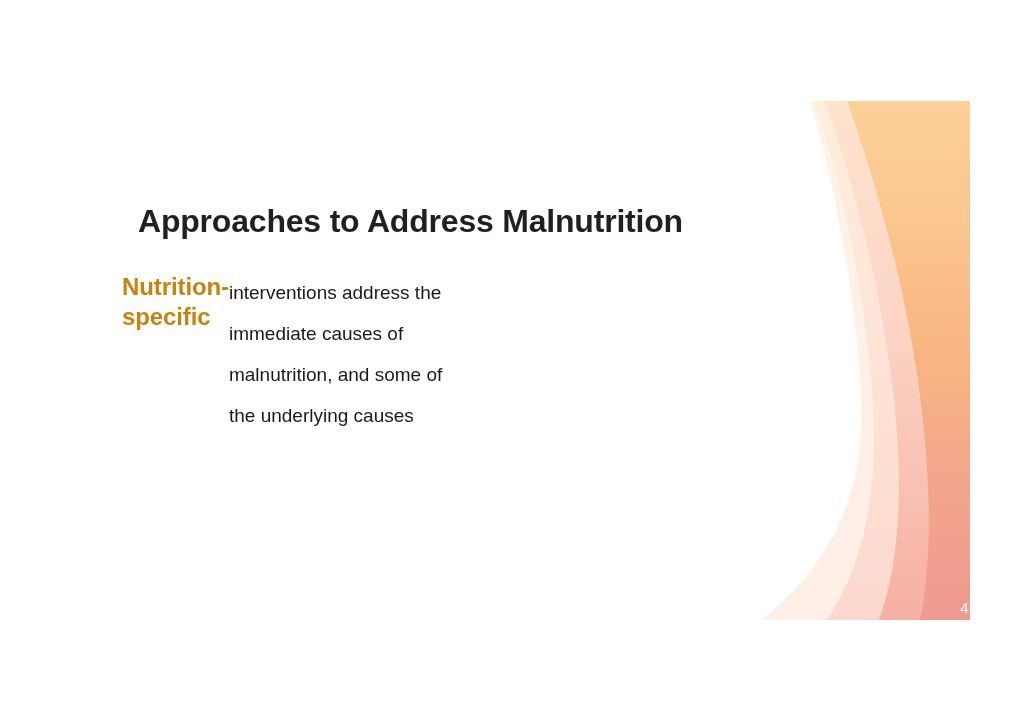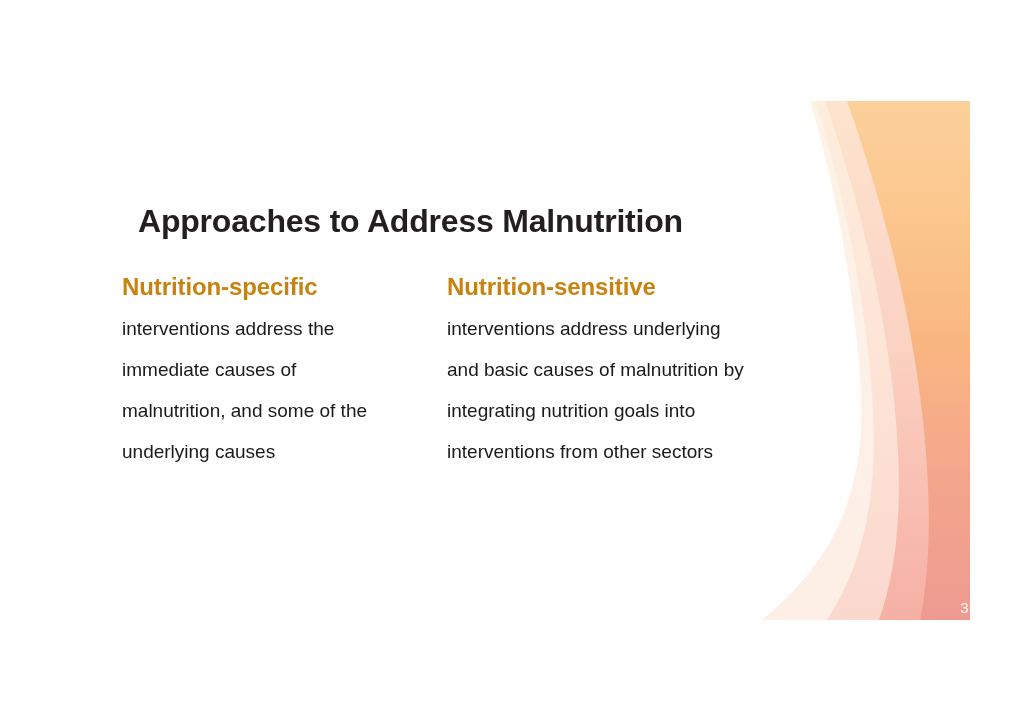--- a/index.html
+++ b/index.html
@@ -67,21 +67,21 @@
     position: absolute;
     left: 122px;
     top: 272px;
     width: 700px;
     display: flex;
     flex-direction: row;
     align-items: flex-start;
   }
   .column {
     display: flex;
-    flex-direction: column;
+    flex-direction: row;
   }
   .column.col-left  { width: 325px; }
   .column.col-right { width: 330px; }
 
   .column-heading {
     margin: 0 0 6px 0;
     font-size: 24px;
     font-weight: bold;
     color: #c8820f;
     line-height: 30px;
@@ -132,31 +132,27 @@
       <path fill="url(#gradCream)" d="M 55,0 C 78,78 96,170 104,262 C 112,352 104,440 7,519 L 215,519 L 215,0 Z"></path>
 
       <path fill="url(#gradBlush)" d="M 60,0 C 86,82 106,176 115,268 C 124,358 120,446 72,519 L 215,519 L 215,0 Z"></path>
 
       <path fill="url(#gradPink)" d="M 70,0 C 100,86 124,182 136,274 C 148,366 148,452 124,519 L 215,519 L 215,0 Z"></path>
 
       <path fill="url(#gradMain)" d="M 92,0 C 124,90 150,188 163,280 C 176,372 178,456 165,519 L 215,519 L 215,0 Z"></path>
     </svg>
   </div>
 
-  <div class="slide-number">30</div>
+  <div class="slide-number">40</div>
 
   <h1 class="slide-title">Approaches to Address Malnutrition</h1>
 
   <div class="columns">
 
     <div class="column col-left">
       <div class="column-heading">Nutrition-specific</div>
       <p class="column-body">interventions address the immediate causes of malnutrition, and some of the underlying causes</p>
     </div>
 
-    <div class="column col-right">
-      <div class="column-heading">Nutrition-sensitive</div>
-      <p class="column-body">interventions address underlying and basic causes of malnutrition by integrating nutrition goals into interventions from other sectors</p>
-    </div>
 
   </div>
 
 </div>
 
 </body></html>

